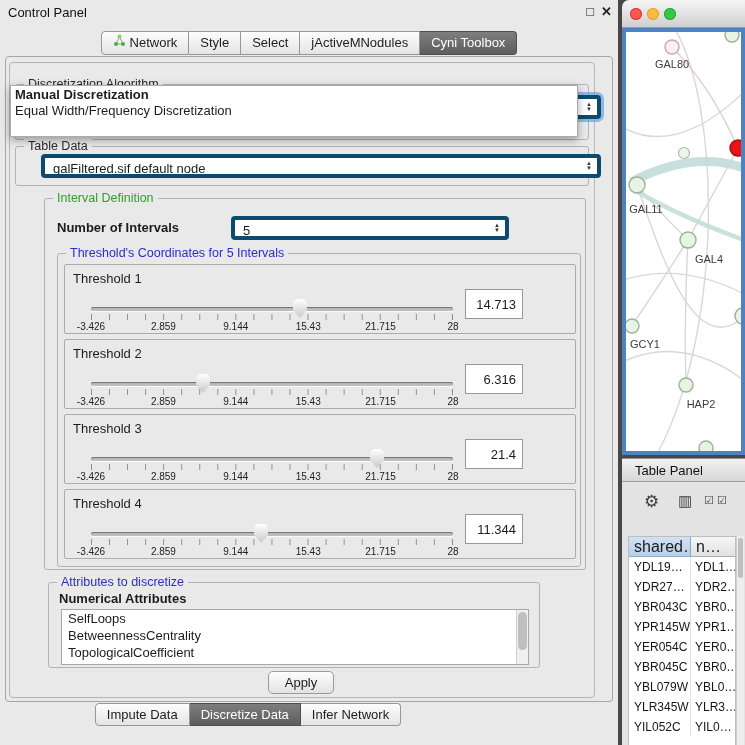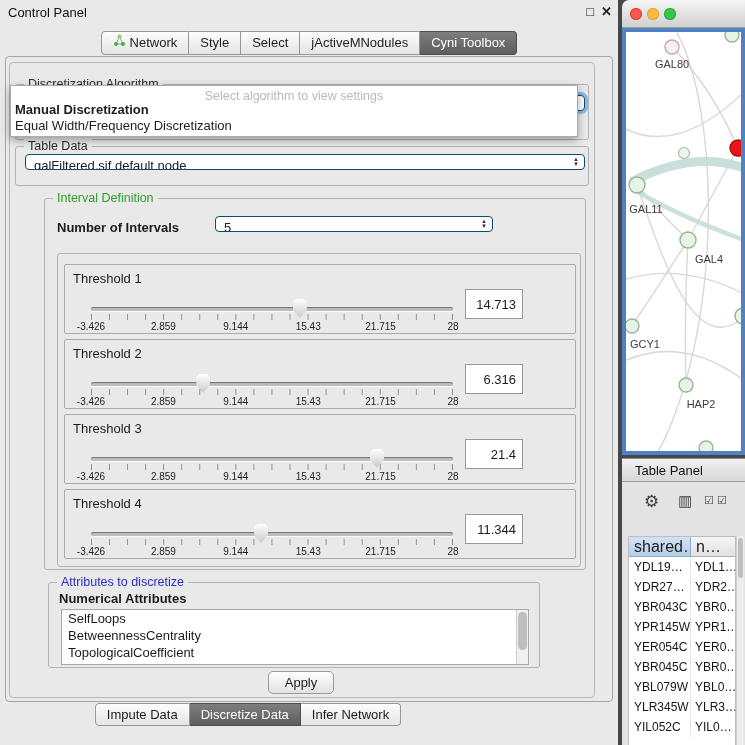--- a/index.html
+++ b/index.html
@@ -34,22 +34,22 @@
     border:1px solid #a6a6a6; border-radius:4px; background:#e9e9e9; }
   .inner-panel { position:absolute; left:9px; top:62px; width:586px; height:636px;
     border:1px solid #b6b6b6; border-radius:4px; background:#e9e9e9; }
 
   .grp { position:absolute; border:1px solid #b3b3b3; border-radius:3px; }
   .gt { position:absolute; top:-8px; left:8px; background:#e9e9e9; padding:0 4px;
         font-size:12.5px; color:#2b2b2b; white-space:nowrap; }
   .gt.green { color:#2f9e2c; }
   .gt.blue  { color:#2c2ccb; }
 
-  .combo { position:absolute; background:#fff; border:1px solid #0c4a6e; border-radius:4px;
-    height:16px; line-height:22px; padding:0 22px 0 8px; font-size:13px; overflow:hidden; white-space:nowrap; }
+  .combo { position:absolute; background:#fff; border:4px solid #0c4a6e; border-radius:4px;
+    height:24px; line-height:22px; padding:0 22px 0 8px; font-size:13px; overflow:hidden; white-space:nowrap;margin-left:16px; }
   .stepper { position:absolute; right:5px; top:50%; transform:translateY(-50%);
     font-size:6px; line-height:5px; color:#333; text-align:center; }
   .focus-ring { box-shadow:0 0 0 3px rgba(96,156,219,.65); }
 
   
   .dropdown { position:absolute; left:10px; top:85px; width:568px; height:52px;
     background:#fff; border:1px solid #ababab; box-shadow:0 3px 8px rgba(0,0,0,.35); z-index:50; }
   .dd-ph { text-align:center; color:#b9b9b9; font-size:12.5px; padding-top:3px; height:15px; }
   .dd-item { font-size:13px; padding:1px 4px; height:16px; line-height:15px; white-space:nowrap; }
   .dd-item.b { font-weight:bold; }
@@ -156,21 +156,20 @@
   <div class="inner-panel"></div>
 
   <div class="grp" style="left:15px; top:84px; width:574px; height:56px;">
     <span class="gt">Discretization Algorithm</span>
     <div class="combo focus-ring" style="left:9px; top:10px; width:560px;">
       <span class="stepper">▲<br>▼</span>
     </div>
   </div>
 
   <div class="dropdown">
-    <div class="dd-ph">Select algorithm to view settings</div>
     <div class="dd-item b">Manual Discretization</div>
     <div class="dd-item">Equal Width/Frequency Discretization</div>
   </div>
 
   <div class="grp" style="left:15px; top:146px; width:574px; height:40px;">
     <span class="gt">Table Data</span>
     <div class="combo" style="left:9px; top:7px; width:560px;">
       <span>galFiltered.sif default node</span>
       <span class="stepper">▲<br>▼</span>
     </div>
@@ -179,20 +178,21 @@
   <div class="grp" style="left:44px; top:198px; width:542px; height:372px;">
     <span class="gt green">Interval Definition</span>
 
     <div style="position:absolute; left:12px; top:21px; font-weight:bold;">Number of Intervals</div>
     <div class="combo" style="left:170px; top:17px; width:278px;">
       <span>5</span>
       <span class="stepper">▲<br>▼</span>
     </div>
 
     <div class="grp" style="left:12px; top:54px; width:524px; height:314px;">
+      <span class="gt blue">Threshold's Coordinates for 5 Intervals</span>
 
       <div class="tpanel" style="top:10px;">
         <div class="tlabel">Threshold 1</div>
         <div class="track">
           <div class="thumb" style="left: 57.7%;"></div>
         </div>
         <div class="ticks"></div>
         <div class="scale">
           <span style="left:0%">-3.426</span>
           <span style="left:20%">2.859</span>

